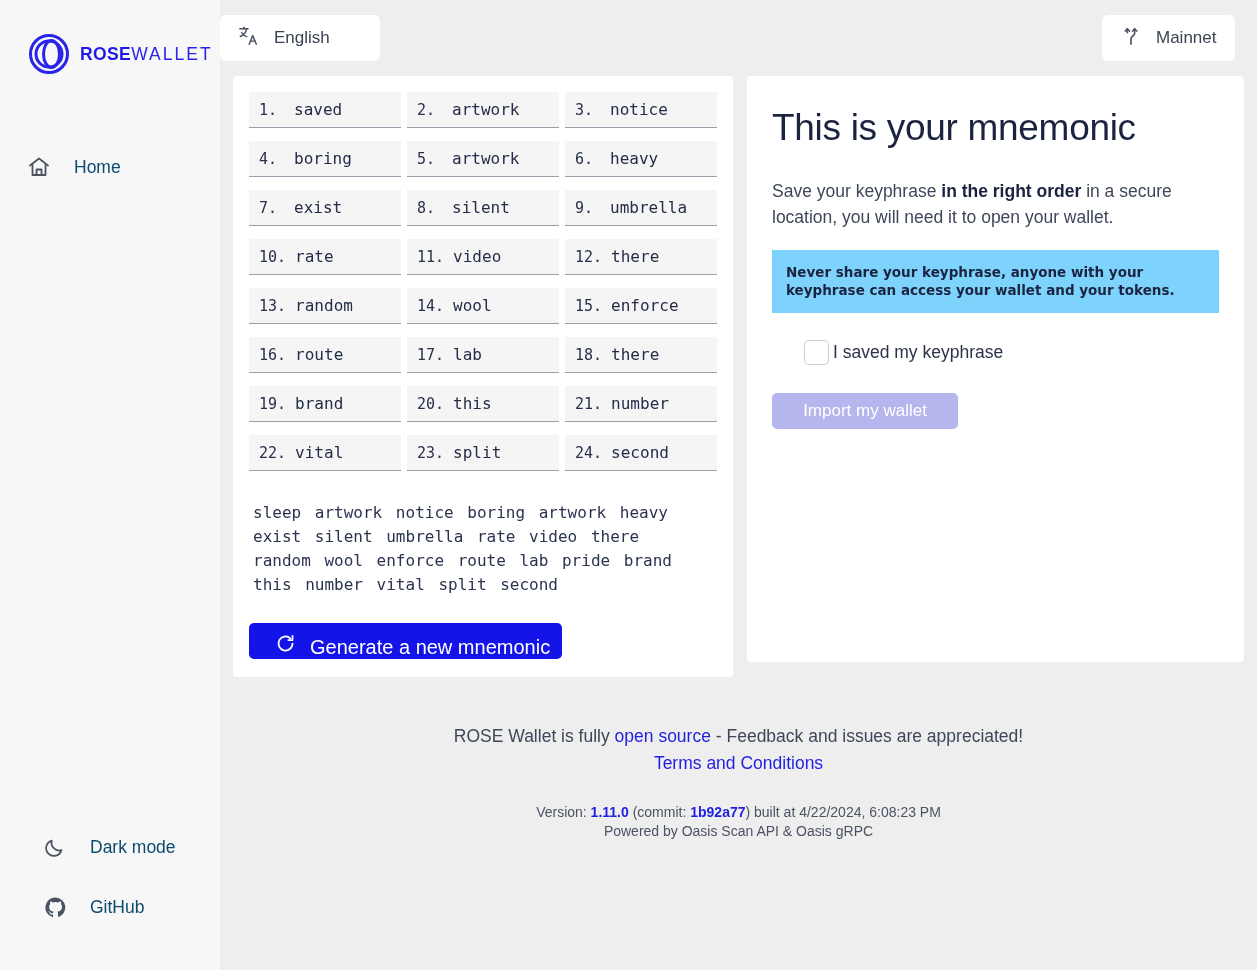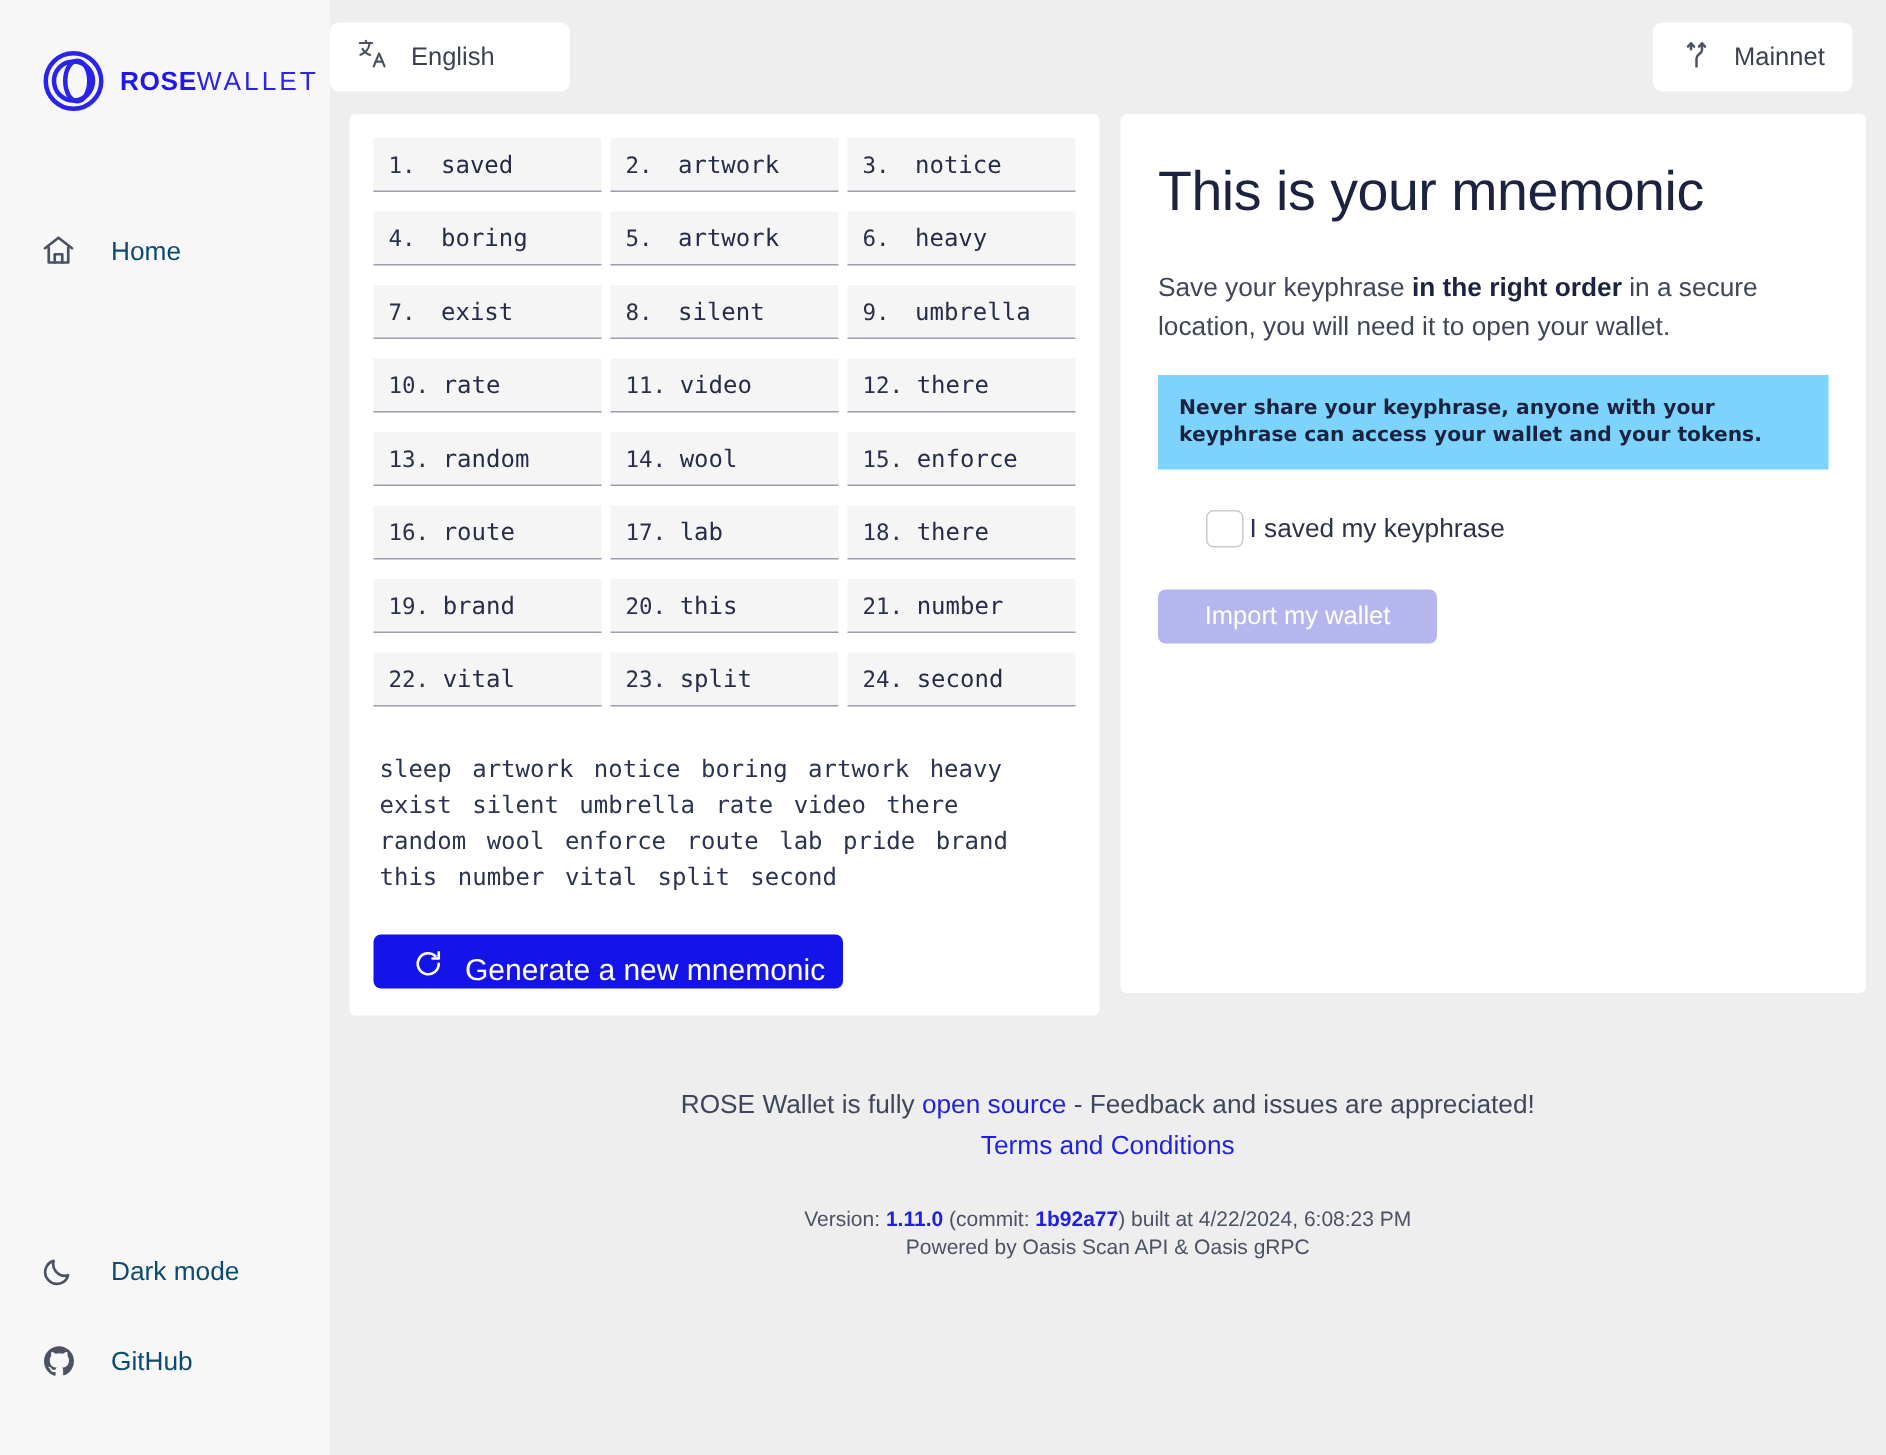--- a/index.html
+++ b/index.html
@@ -29,21 +29,21 @@
   .logo-wallet { font-weight: 400; color: #2a23ea; letter-spacing: 2px; }
 
   .nav-item {
     display: flex; align-items: center; gap: 22px;
     padding-left: 26px; height: 46px;
     color: #0c4a6e; font-size: 17.5px;
     cursor: pointer;
   }
   .nav-home { margin-top: 69px; }
   .nav-icon { width: 26px; height: 26px; display: flex; align-items: center; justify-content: center; flex: 0 0 26px; }
-  .bottom-nav { position: absolute; bottom: 26px; left: 0; right: 0; }
+  .bottom-nav { position: absolute; bottom: 26px; left: 16px; right: 0; }
   .bottom-nav .nav-item { margin-bottom: 14px; }
 
   
   .main {
     flex: 1 1 auto; height: 970px;
     background: #eeeeee;
     display: flex; flex-direction: column;
     position: relative;
   }
   .topbar {

